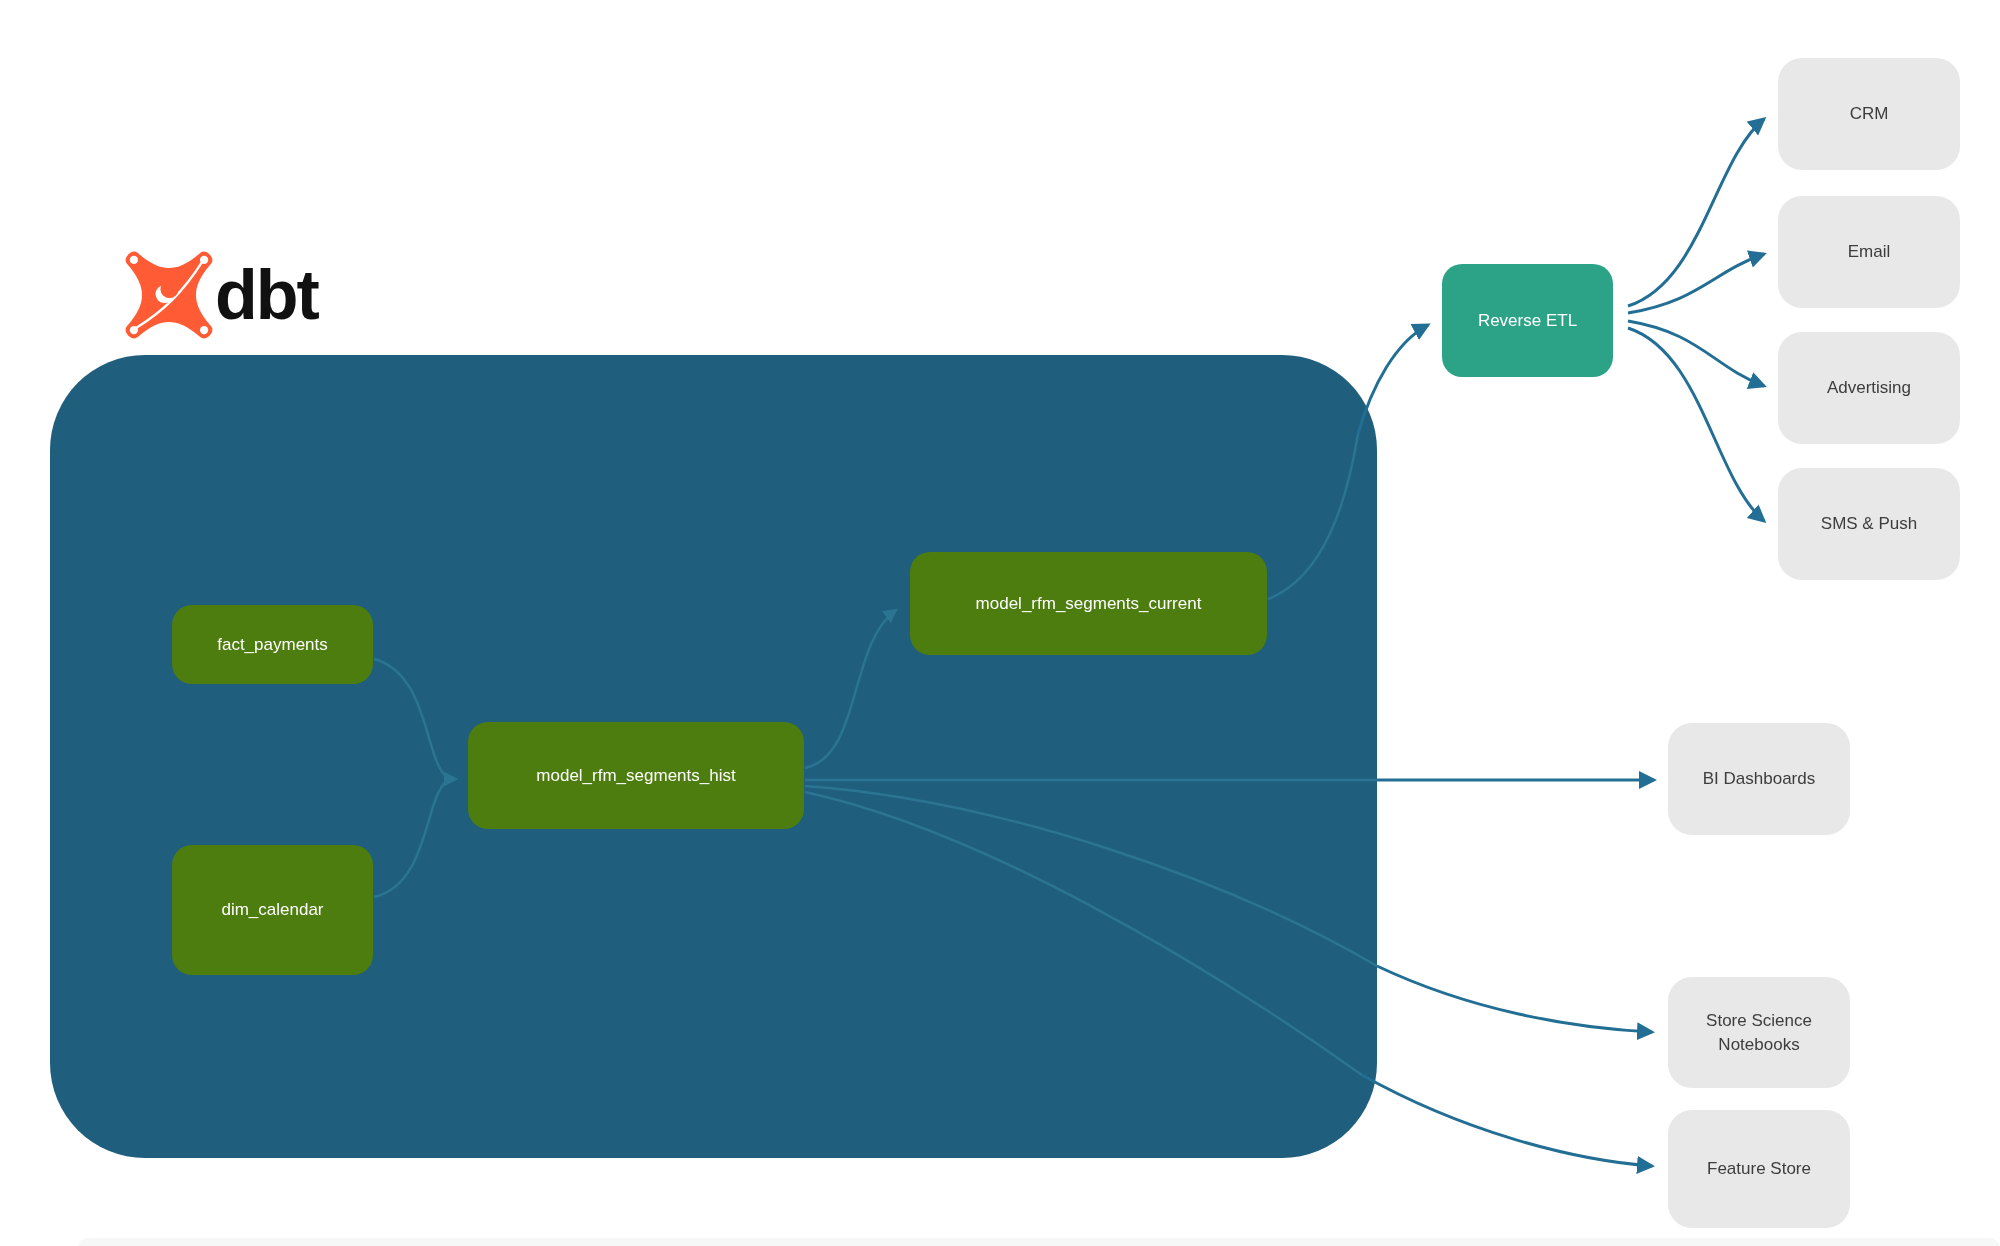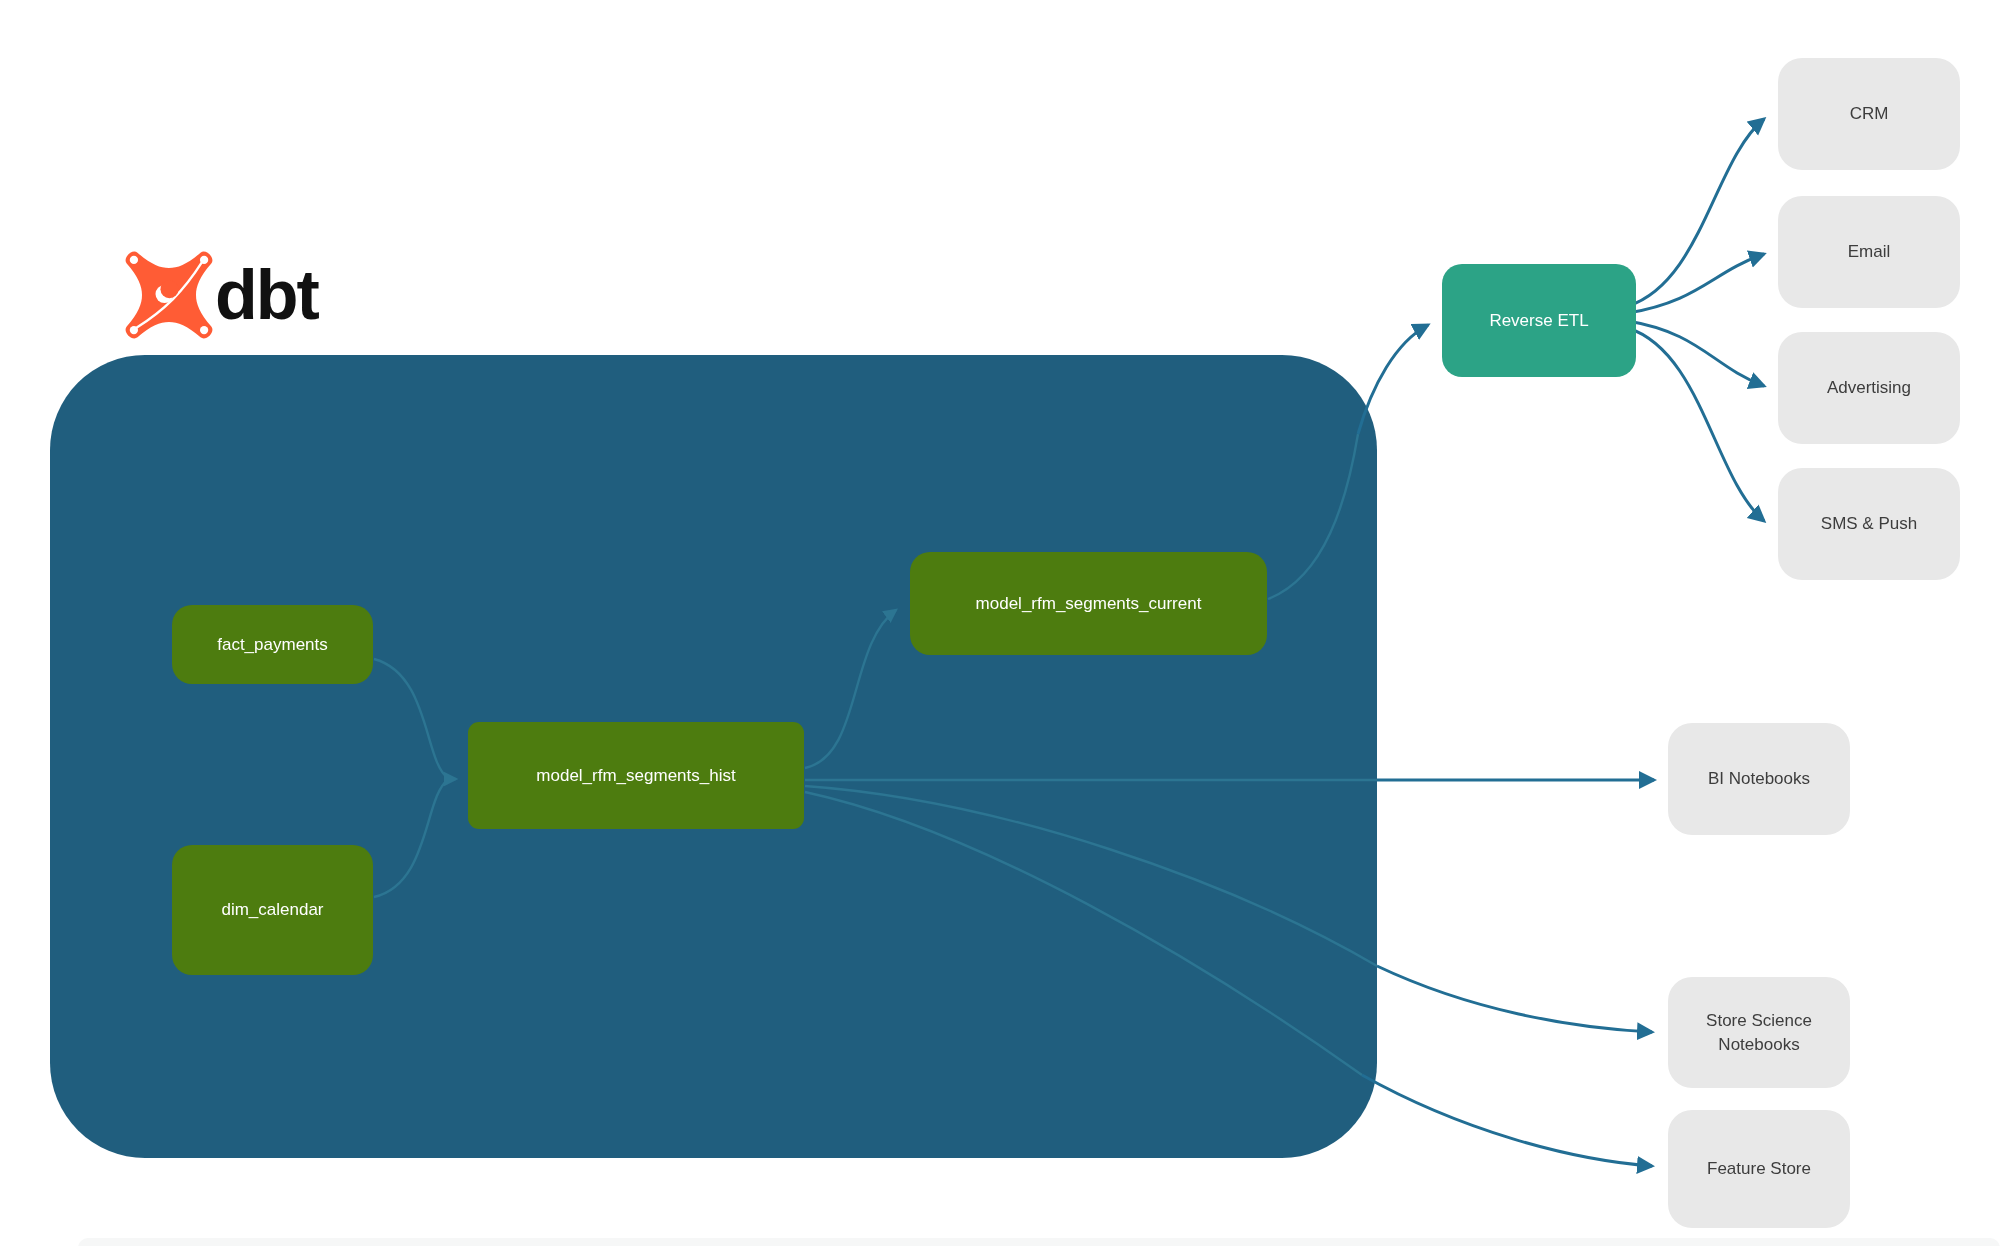--- a/index.html
+++ b/index.html
@@ -21,23 +21,23 @@
   
   .node{
     position:absolute;z-index:3;display:flex;align-items:center;justify-content:center;
     text-align:center;font-size:17px;line-height:1.4;box-sizing:border-box;padding:8px 18px;
   }
   .node.teal{background:#4d7c0f;color:#ffffff;border-radius:20px;}
   .node.green{background:#2CA386;color:#ffffff;border-radius:20px;}
   .node.gray{background:#E8E8E8;color:#3D3D3D;border-radius:24px;}
   #node-fact     {left:172px;top:605px;width:201px;height:79px;}
   #node-dim      {left:172px;top:845px;width:201px;height:130px;}
-  #node-hist     {left:468px;top:722px;width:336px;height:107px;border-radius:11px;}
+  #node-hist     {left:468px;top:722px;width:336px;height:107px;}
   #node-current  {left:910px;top:552px;width:357px;height:103px;}
-  #node-retl     {left:1442px;top:264px;width:194px;height:113px;}
+  #node-retl     {left:1442px;top:264px;width:171px;height:113px;}
   #node-crm      {left:1778px;top:58px;width:182px;height:112px;}
   #node-email    {left:1778px;top:196px;width:182px;height:112px;}
   #node-adv      {left:1778px;top:332px;width:182px;height:112px;}
   #node-sms      {left:1778px;top:468px;width:182px;height:112px;}
   #node-bi       {left:1668px;top:723px;width:182px;height:112px;}
   #node-ds       {left:1668px;top:977px;width:182px;height:111px;}
   #node-fs       {left:1668px;top:1110px;width:182px;height:118px;}
   
   .bottom-band{
     position:absolute;left:78px;top:1238px;width:1922px;height:10px;
@@ -123,21 +123,21 @@
   <div class="node gray" id="node-email">
     <span>Email</span>
   </div>
   <div class="node gray" id="node-adv">
     <span>Advertising</span>
   </div>
   <div class="node gray" id="node-sms">
     <span>SMS &amp; Push</span>
   </div>
   <div class="node gray" id="node-bi">
-    <span>BI Notebooks</span>
+    <span>BI Dashboards</span>
   </div>
   <div class="node gray" id="node-ds">
     <span>Store Science Notebooks</span>
   </div>
   <div class="node gray" id="node-fs">
     <span>Feature Store</span>
   </div>
 
 </div>
 

